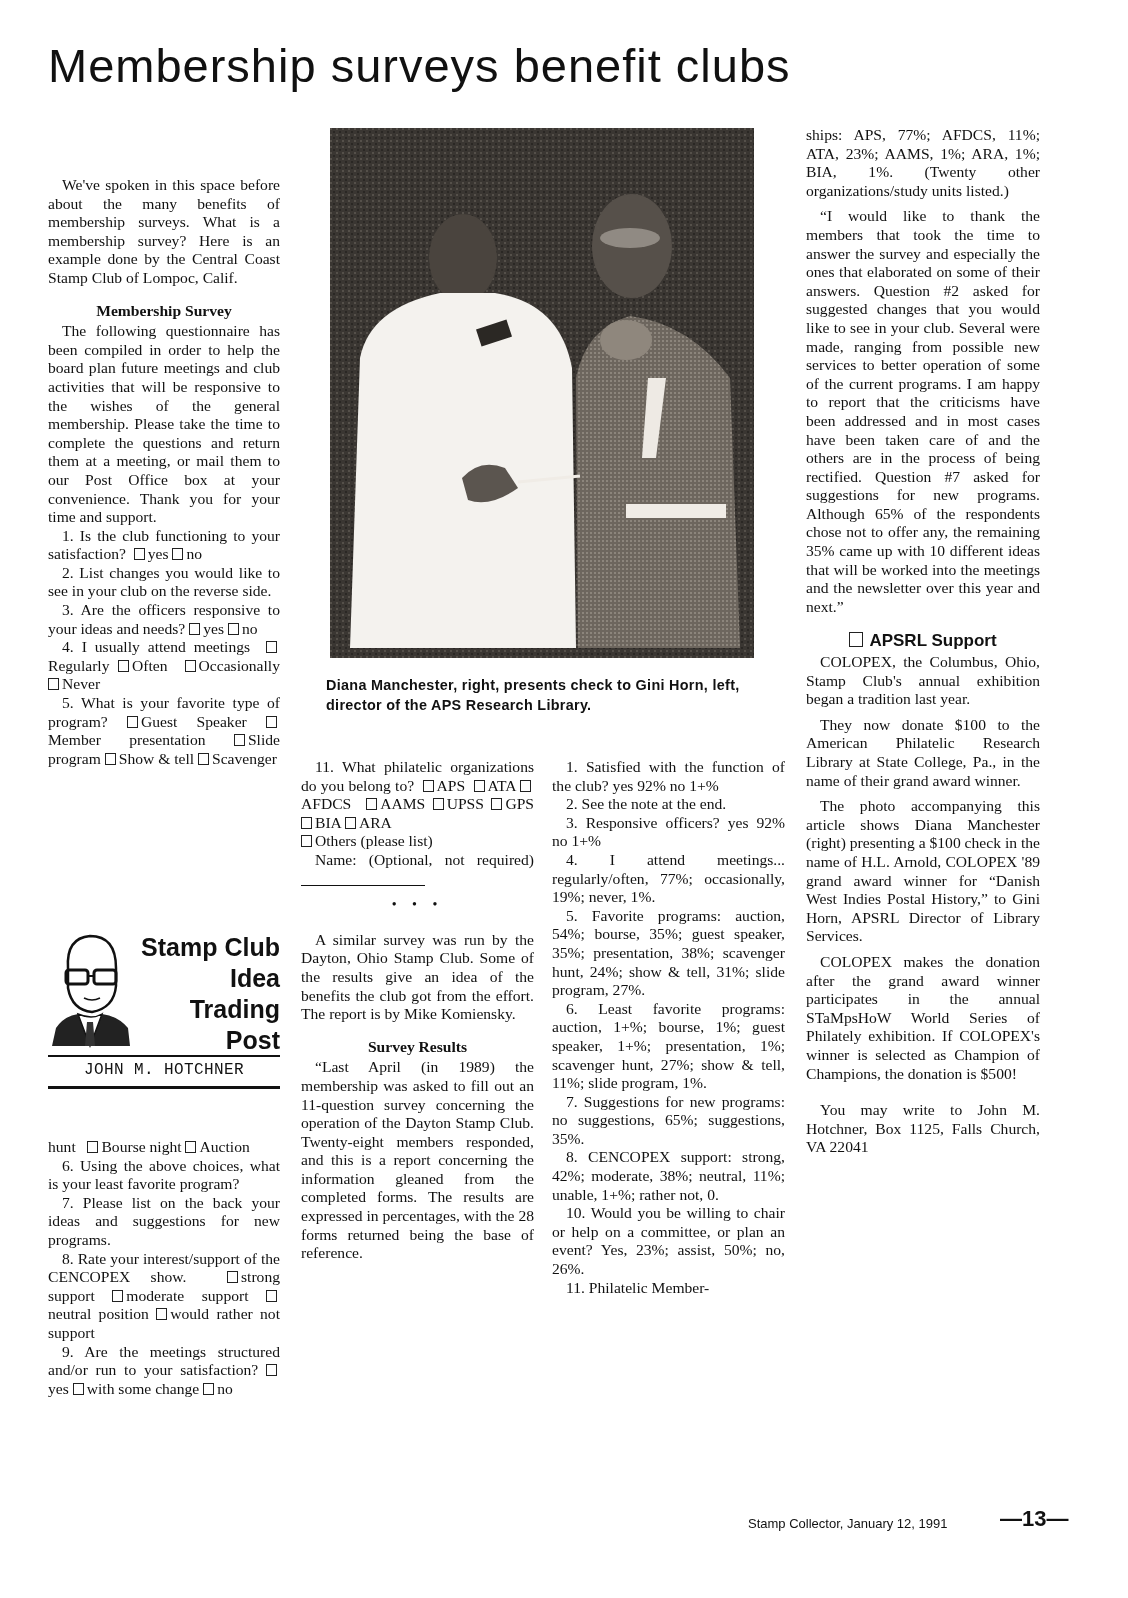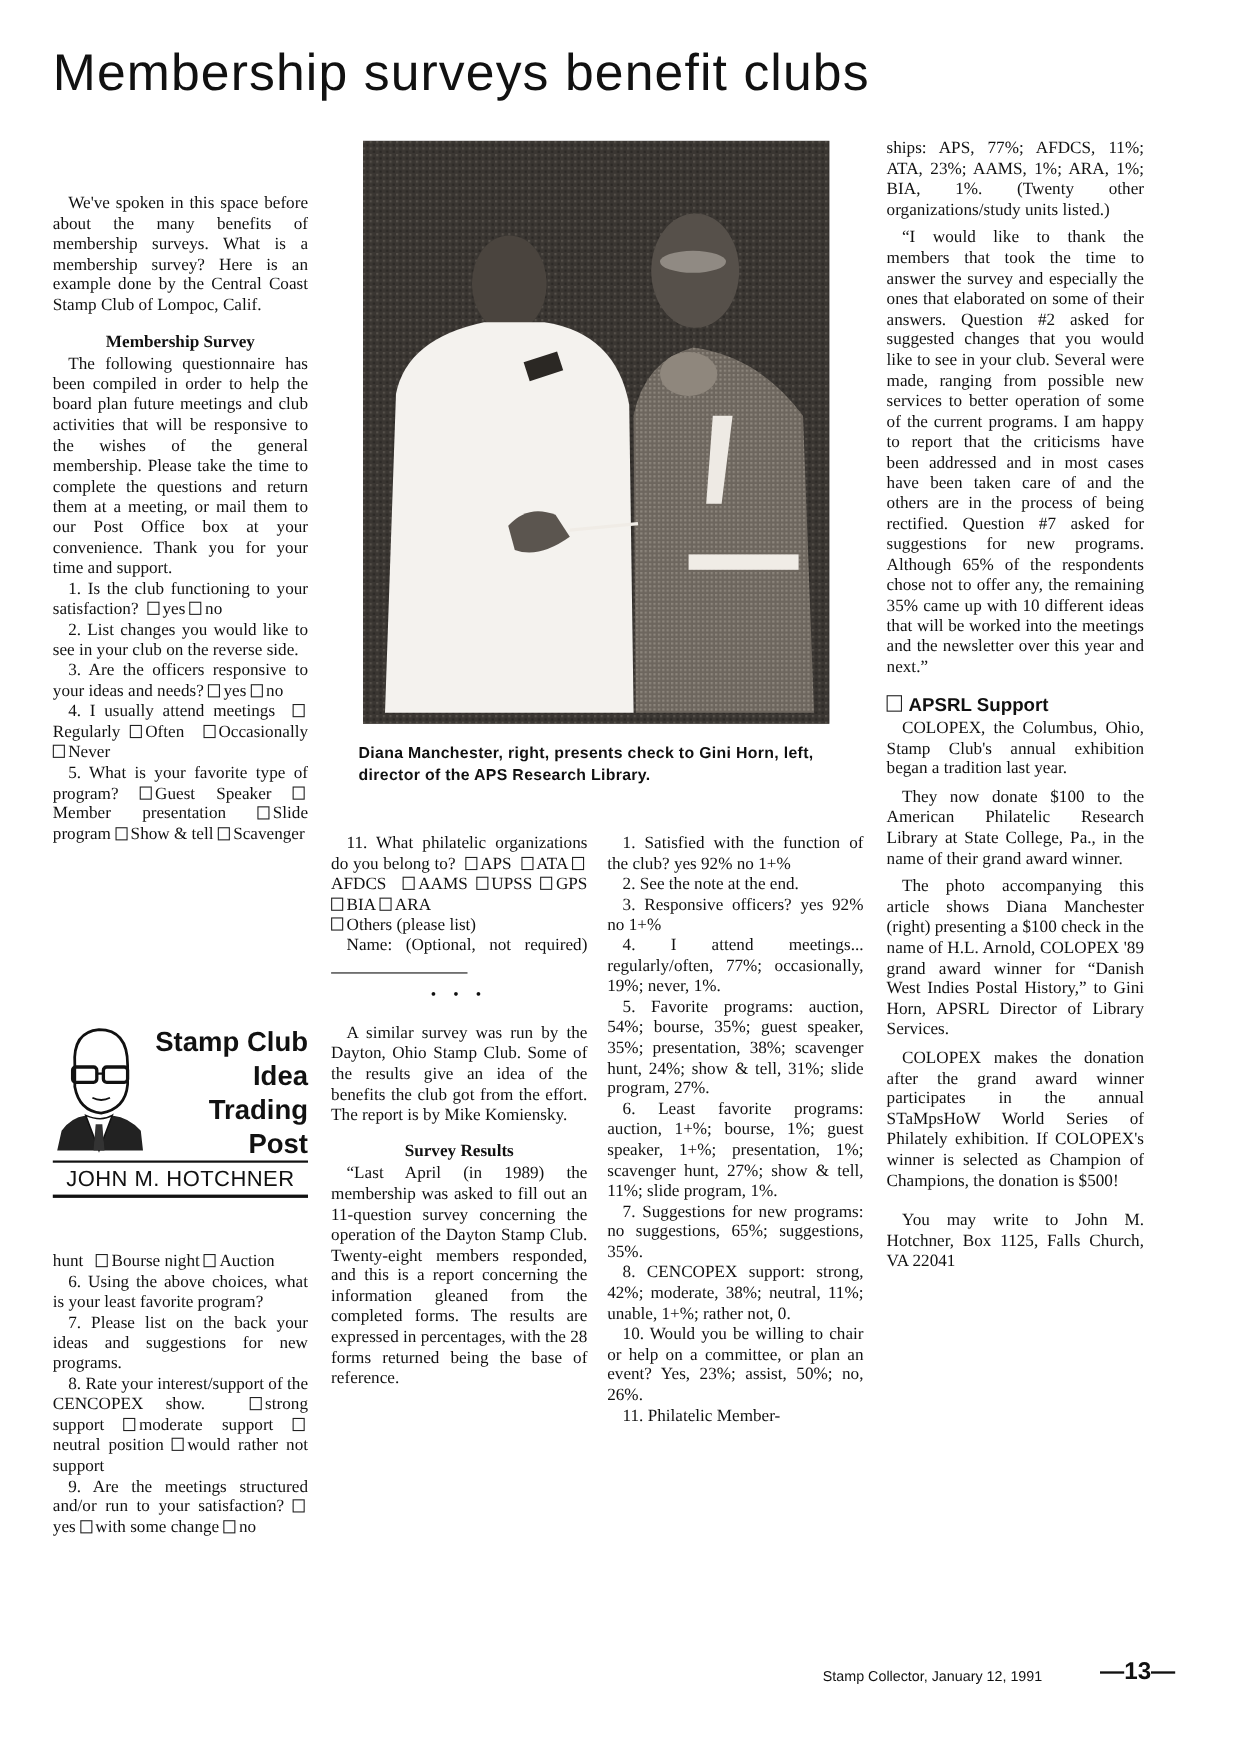--- a/index.html
+++ b/index.html
@@ -32,25 +32,25 @@
     font-family: "Liberation Sans", sans-serif; font-weight: bold; font-size: 14.4px; line-height: 20px; letter-spacing: 0.3px;
   }
   .logo { position: absolute; left: 48px; top: 928px; width: 232px; height: 160px; }
   .logo-title {
     position: absolute; right: 0; top: 4px; width: 160px; text-align: right;
     font-family: "Liberation Sans", sans-serif; font-weight: bold; font-size: 25px; line-height: 31px;
   }
   .logo-rule1 { position: absolute; left: 0; top: 127px; width: 232px; height: 2px; background: #111; }
   .logo-name {
     position: absolute; left: 0; top: 133px; width: 232px; text-align: center;
-    font-family: Liberation Sans, sans-serif; font-size: 20px; letter-spacing: 0.4px;
+    font-family: Liberation Mono, monospace; font-size: 16px; letter-spacing: 0.4px;
   }
   .logo-rule2 { position: absolute; left: 0; top: 158px; width: 232px; height: 3px; background: #111; }
   .dots { text-align: center; text-indent: 0 !important; margin: 8px 0 16px 0 !important; font-size: 14px; letter-spacing: 6px; }
-  .apsrl-head { font-family: "Liberation Sans", sans-serif; font-weight: bold; font-size: 17px; text-indent: 0 !important; margin: 16px 0 2px 0 !important; text-align: left; }
+  .apsrl-head { font-family: "Liberation Sans", sans-serif; font-weight: bold; font-size: 17px; text-indent: 0 !important; margin: 16px 0 2px 0 !important; text-align: center; }
   .apsrl-head .box { width: 12px; height: 13px; margin-right: 6px; vertical-align: -1px; }
   .signoff { margin-top: 18px !important; }
   .footer {
     position: absolute; left: 748px; top: 1516px; font-family: "Liberation Sans", sans-serif; font-size: 13px;
   }
   .pageno {
     position: absolute; left: 1000px; top: 1506px; font-family: "Liberation Sans", sans-serif; font-size: 22px; font-weight: bold;
   }
   .sigline { display: inline-block; width: 124px; border-bottom: 1px solid #111; vertical-align: -2px; }
 </style>

